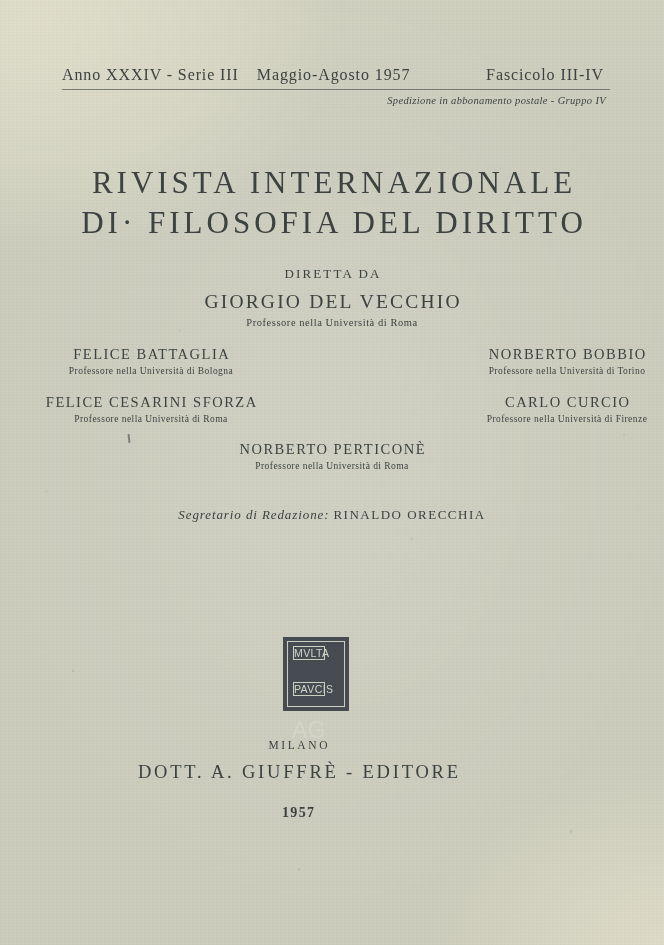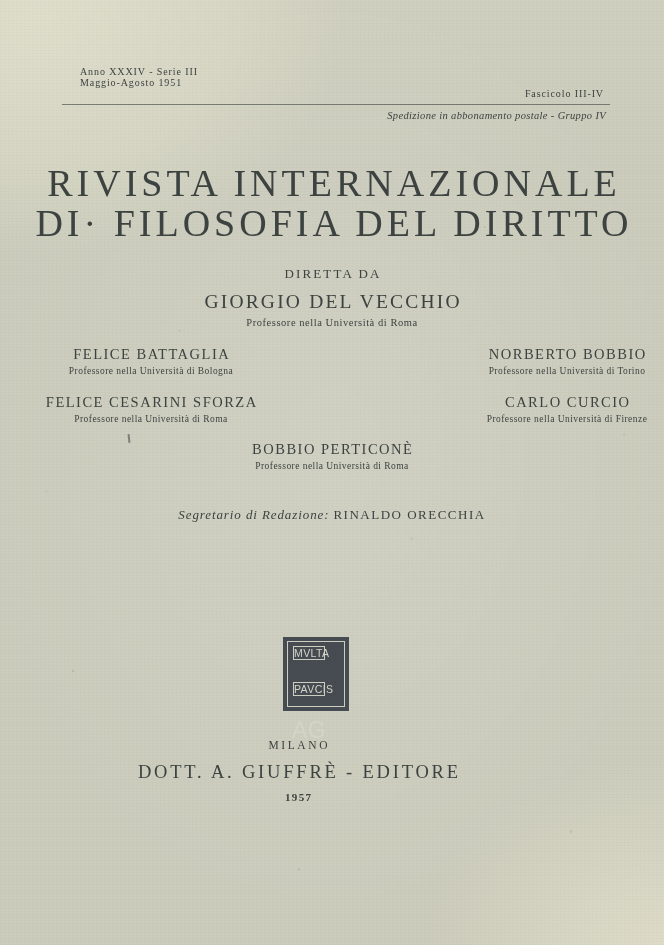--- a/index.html
+++ b/index.html
@@ -62,24 +62,23 @@
   
   #masthead {
     position: absolute;
     left: 62px;
     top: 66px;
     width: 548px;
   }
   #masthead-row {
     display: flex;
     align-items: baseline;
-    font-size: 10px;
+    font-size: 16px;
     letter-spacing: 0.9px;
     white-space: nowrap;
-    flex-direction: column;
   }
   #masthead-row .mh-mid { margin-left: 18px; }
   #masthead-row .mh-right { margin-left: auto; padding-right: 6px; }
 
   #masthead-rule {
     margin-top: 5px;
     height: 0;
     border-top: 1.3px solid #5e625c;
     opacity: 0.78;
   }
@@ -95,21 +94,21 @@
 
   
   #title-block {
     position: absolute;
     left: 0;
     top: 163px;
     width: 664px;
     text-align: center;
   }
   .title-line {
-    font-size: 38px;
+    font-size: 31px;
     line-height: 40px;
     letter-spacing: 4.0px;
     text-indent: 4.0px;
     font-weight: 400;
     white-space: nowrap;
   }
 
   
   #direction {
     position: absolute;
@@ -260,36 +259,36 @@
     text-indent: 2.6px;
   }
   #imprint-publisher {
     margin-top: 11px;
     font-size: 18.5px;
     letter-spacing: 2.8px;
     text-indent: 2.8px;
     white-space: nowrap;
   }
   #imprint-year {
-    margin-top: 8px;
-    font-size: 11px;
+    margin-top: 22px;
+    font-size: 14px;
     letter-spacing: 1.3px;
     text-indent: 1.3px;
     font-weight: bold;
   }
 </style>
 </head>
 <body>
 
 <div id="cover">
 
   <div id="masthead">
     <div id="masthead-row">
       <span class="ink">Anno XXXIV - Serie III</span>
-      <span class="ink mh-mid">Maggio-Agosto 1951</span>
+      <span class="ink mh-mid">Maggio-Agosto 1957</span>
       <span class="ink mh-right">Fascicolo III-IV</span>
     </div>
     <div id="masthead-rule"></div>
     <div id="postal-line" class="ink">Spedizione in abbonamento postale - Gruppo IV</div>
   </div>
 
   <div id="title-block">
     <div class="title-line ink">RIVISTA INTERNAZIONALE</div>
     <div class="title-line ink">DI· FILOSOFIA DEL DIRITTO</div>
   </div>
@@ -315,21 +314,21 @@
       <div class="ed-col left">
         <div class="ed-name ink">FELICE CESARINI SFORZA</div>
         <div class="ed-affil ink">Professore nella Università di Roma</div>
       </div>
       <div class="ed-col right">
         <div class="ed-name ink">CARLO CURCIO</div>
         <div class="ed-affil ink">Professore nella Università di Firenze</div>
       </div>
     </div>
     <div id="editor-solo">
-      <div class="ed-name ink">BOBBIO PERTICONÈ</div>
+      <div class="ed-name ink">NORBERTO PERTICONÈ</div>
       <div class="ed-affil ink">Professore nella Università di Roma</div>
     </div>
   </div>
 
   <div id="stray-mark"></div>
 
   <div id="secretary" class="ink">
     <span class="sec-label">Segretario di Redazione:</span>
     <span class="sec-name">RINALDO ORECCHIA</span>
   </div>

